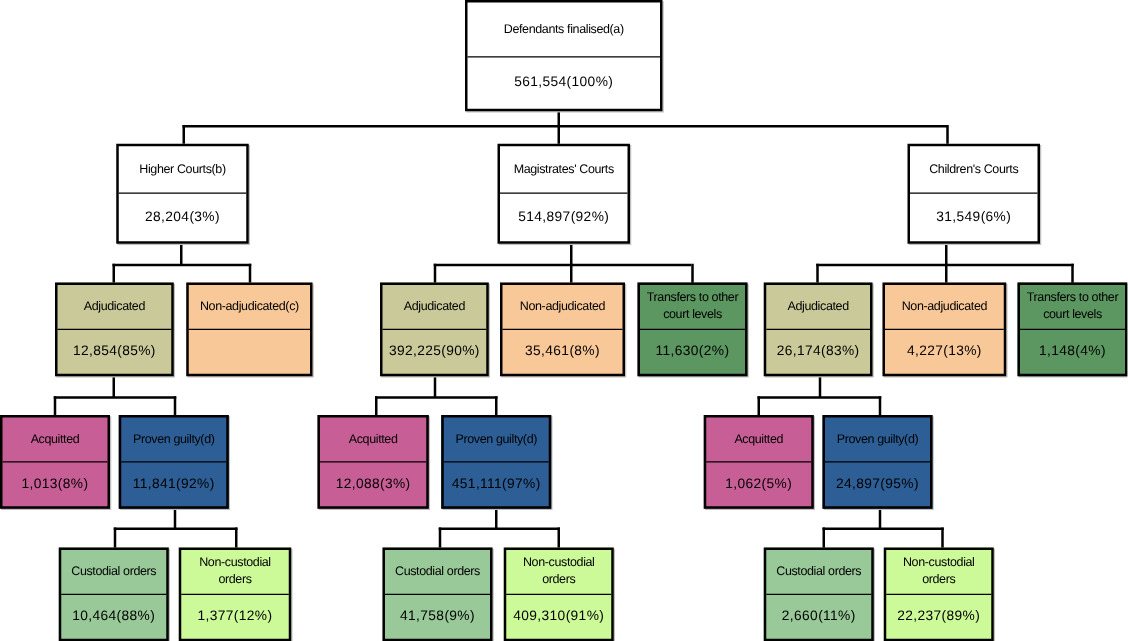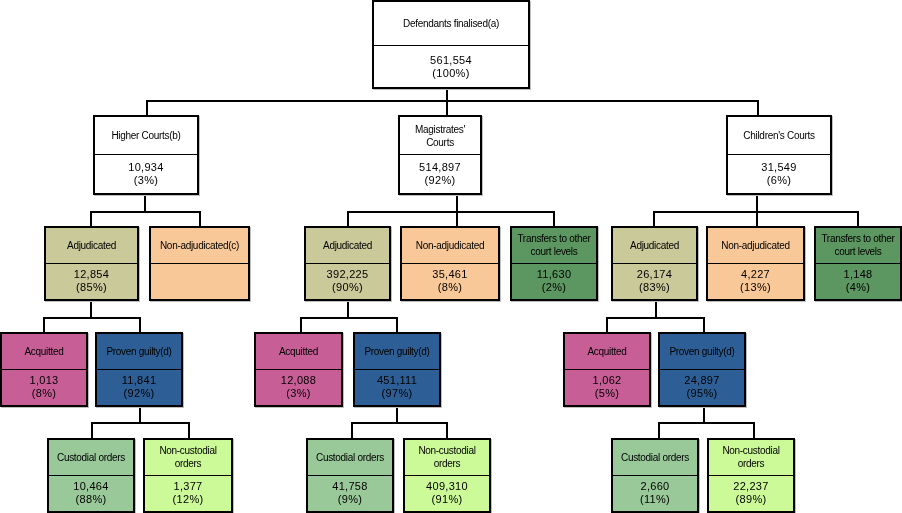--- a/index.html
+++ b/index.html
@@ -3,21 +3,21 @@
 <meta charset="utf-8">
 <style>
   html, body { margin:0; padding:0; background:#ffffff; }
   body { width:902px; height:513px; position:relative; overflow:hidden;
          font-family: "Liberation Sans", sans-serif; color:#000; }
   .node { position:absolute; box-sizing:border-box; border:2px solid #000;
           box-shadow: 1px 1px 0 #bfbfbf; display:flex; flex-direction:column; }
   .node .top { flex:0 0 50%; display:flex; align-items:center; justify-content:center;
                text-align:center; font-size:10px; line-height:13px; letter-spacing:-0.3px;
                border-bottom:1px solid #000; padding:0 2px; box-sizing:border-box; }
-  .node .bot { flex:1; display:flex; flex-direction:column; align-items:center; justify-content:center;
+  .node .bot { flex:1; display:flex; flex-direction:row; align-items:center; justify-content:center;
                font-size:11px; line-height:13px; letter-spacing:0.3px; }
   .node .bot span { display:block; }
   .root .top { flex:0 0 52%;text-align:center; }
   .line { position:absolute; background:#000; }
   .h { height:2px; }
   .v { width:2px; }
 </style>
 </head>
 <body>
 
@@ -74,25 +74,25 @@
     <div class="top">Defendants finalised(a)</div>
     <div class="bot">
         <span>561,554</span>
         <span>(100%)</span>
       </div>
   </div>
 
   <div class="node" style="left:93px;top:115px;width:106px;height:80px;background:#fff">
     <div class="top">Higher Courts(b)</div>
     <div class="bot">
-        <span>10,934</span>
+        <span>28,204</span>
         <span>(3%)</span>
       </div>
   </div>
-  <div class="node" style="left:398px;top:115px;width:84px;height:80px;background:#fff">
+  <div class="node" style="left:398px;top:115px;width:106px;height:80px;background:#fff">
     <div class="top">Magistrates' Courts</div>
     <div class="bot">
         <span>514,897</span>
         <span>(92%)</span>
       </div>
   </div>
   <div class="node" style="left:726px;top:115px;width:106px;height:80px;background:#fff">
     <div class="top">Children's Courts</div>
     <div class="bot">
         <span>31,549</span>

